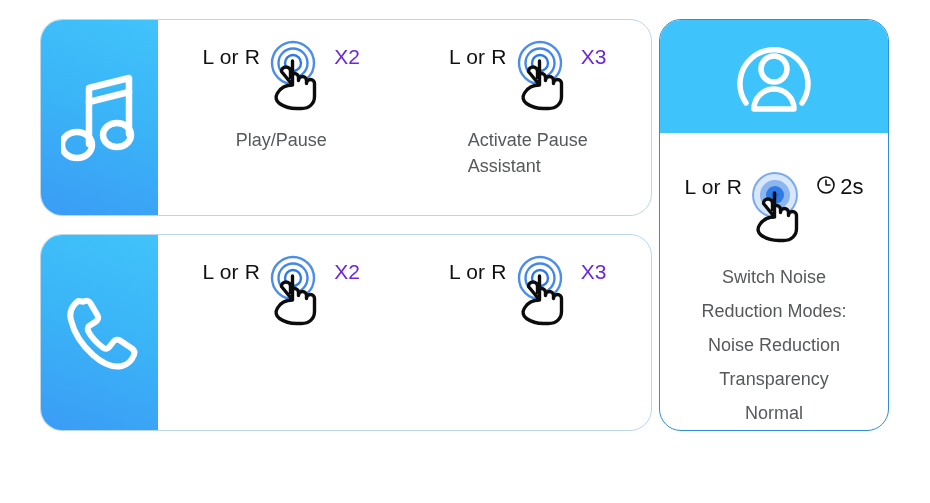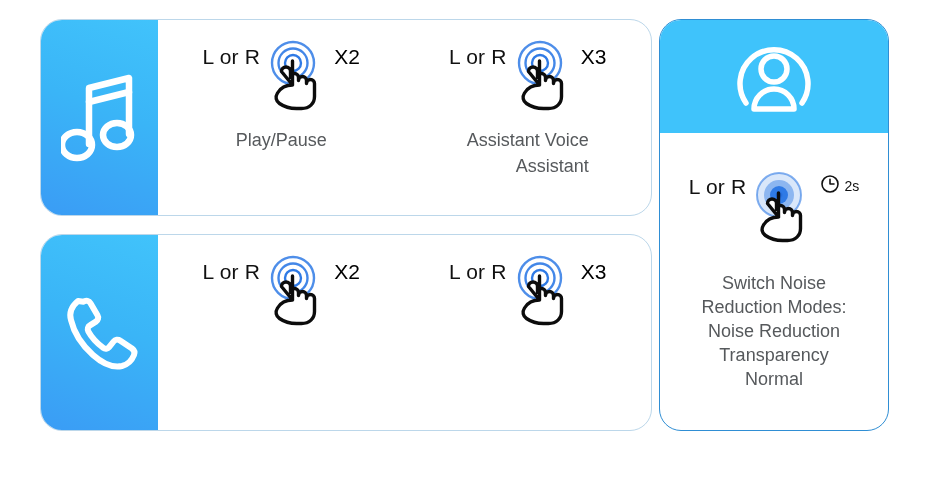--- a/index.html
+++ b/index.html
@@ -80,38 +80,38 @@
   }
   .side-label {
     font-size: 21px;
     color: #111111;
     letter-spacing: 0.2px;
     margin-top: 6px;
     white-space: nowrap;
   }
   .count-label {
     font-size: 21px;
-    color: #000000;
+    color: #6d28d9;
     margin-top: 6px;
     white-space: nowrap;
   }
   .tap-wrap {
     width: 62px;
     height: 84px;
     position: relative;
     flex: 0 0 62px;
     margin: 0 6px;
   }
   .tap-wrap svg { display: block; }
 
   .caption {
     font-size: 18px;
     line-height: 26px;
     color: #56595c;
-    text-align: right;
+    text-align: left;
     margin-top: 4px;
     white-space: pre-line;
   }
 
   
   .right-panel {
     position: absolute;
     left: 659px;
     top: 19px;
     width: 230px;
@@ -143,30 +143,30 @@
     height: 88px;
   }
   .hold-badge {
     display: flex;
     flex-direction: row;
     align-items: center;
     margin-top: 5px;
     white-space: nowrap;
   }
   .hold-badge .dur {
-    font-size: 14px;
+    font-size: 22px;
     color: #111111;
     margin-left: 4px;
   }
   .right-caption {
     font-size: 18px;
-    line-height: 24px;
+    line-height: 34px;
     color: #56595c;
     text-align: center;
-    margin-top: 14px;
+    margin-top: 4px;
     white-space: pre-line;
     padding: 0 8px;
   }
 </style>
 </head>
 <body>
 
 <div id="root">
 
   <div class="left-col">
@@ -214,21 +214,21 @@
                 <circle cx="27" cy="24" r="8" stroke="#2f7ae5" stroke-width="2.4" fill="none"></circle>
                 <path d="M26.5 22 v24 M26.5 46 c-7 0 -12 3 -15 8 c-2.5 4 -1.5 8 2 10.5
                          c5 3.5 10.5 5 17 5 h5 c8 0 13 -5 13 -12 v-13 c0 -2.3 -1.8 -4 -4 -4
                          c-2.2 0 -4 1.7 -4 4 v-3 c0 -2.3 -1.8 -4 -4 -4 c-2.2 0 -4 1.7 -4 4
                          v-3 c0 -2.3 -1.8 -4 -4 -4 c-2.2 0 -4 1.7 -4 4 v-6
                          c0 -2.5 -2 -4.5 -4.5 -4.5 c-2.5 0 -4.5 2 -4.5 4.5 z" fill="#ffffff" stroke="#0c0c0c" stroke-width="3.4" stroke-linejoin="round" stroke-linecap="round"></path>
               </svg>
             </span>
             <span class="count-label">X3</span>
           </div>
-          <div class="caption">Assistant Voice
+          <div class="caption">Activate Pause
 Assistant</div>
         </div>
 
       </div>
     </div>
 
     <div class="card phone">
       <div class="cat-strip">
         <span>
           <svg width="88" height="88" viewBox="0 0 88 88" fill="none">

